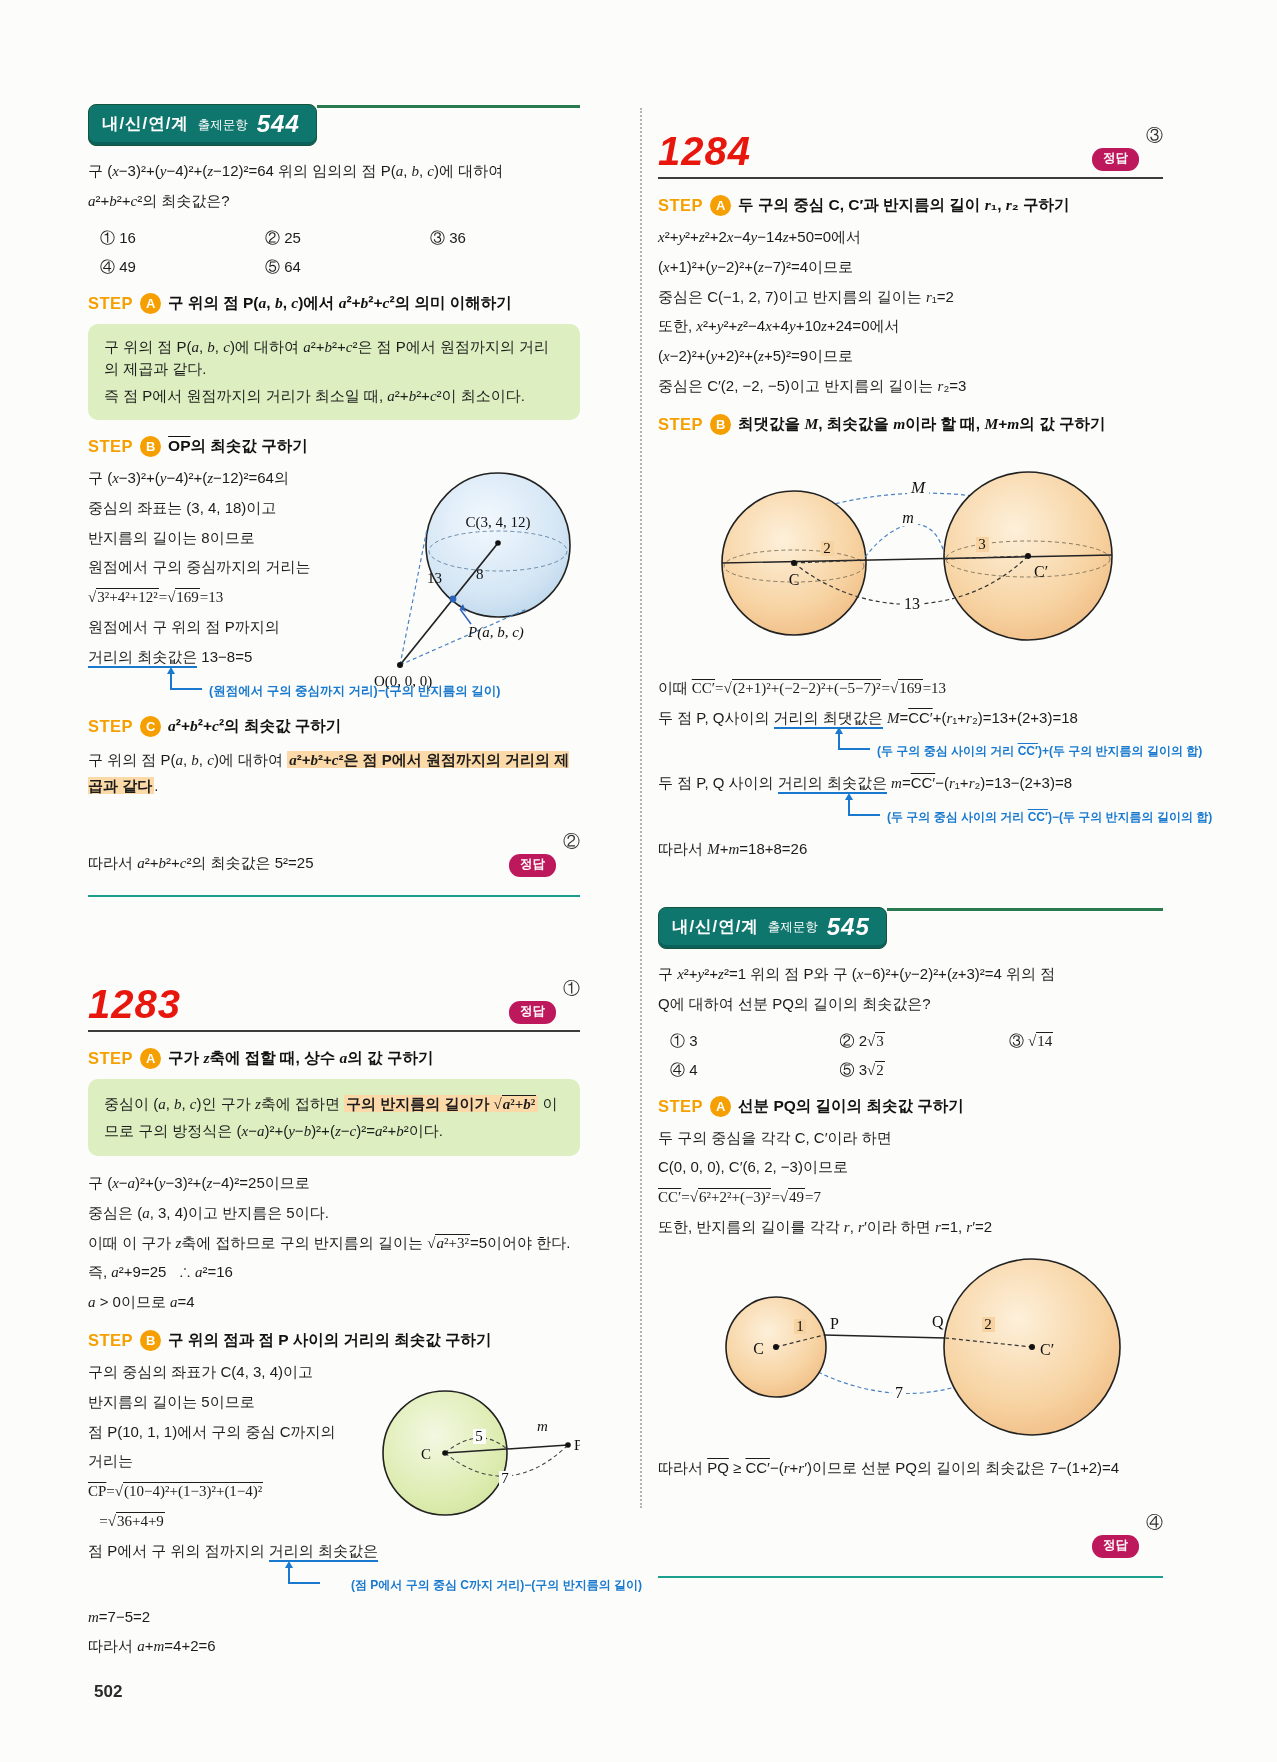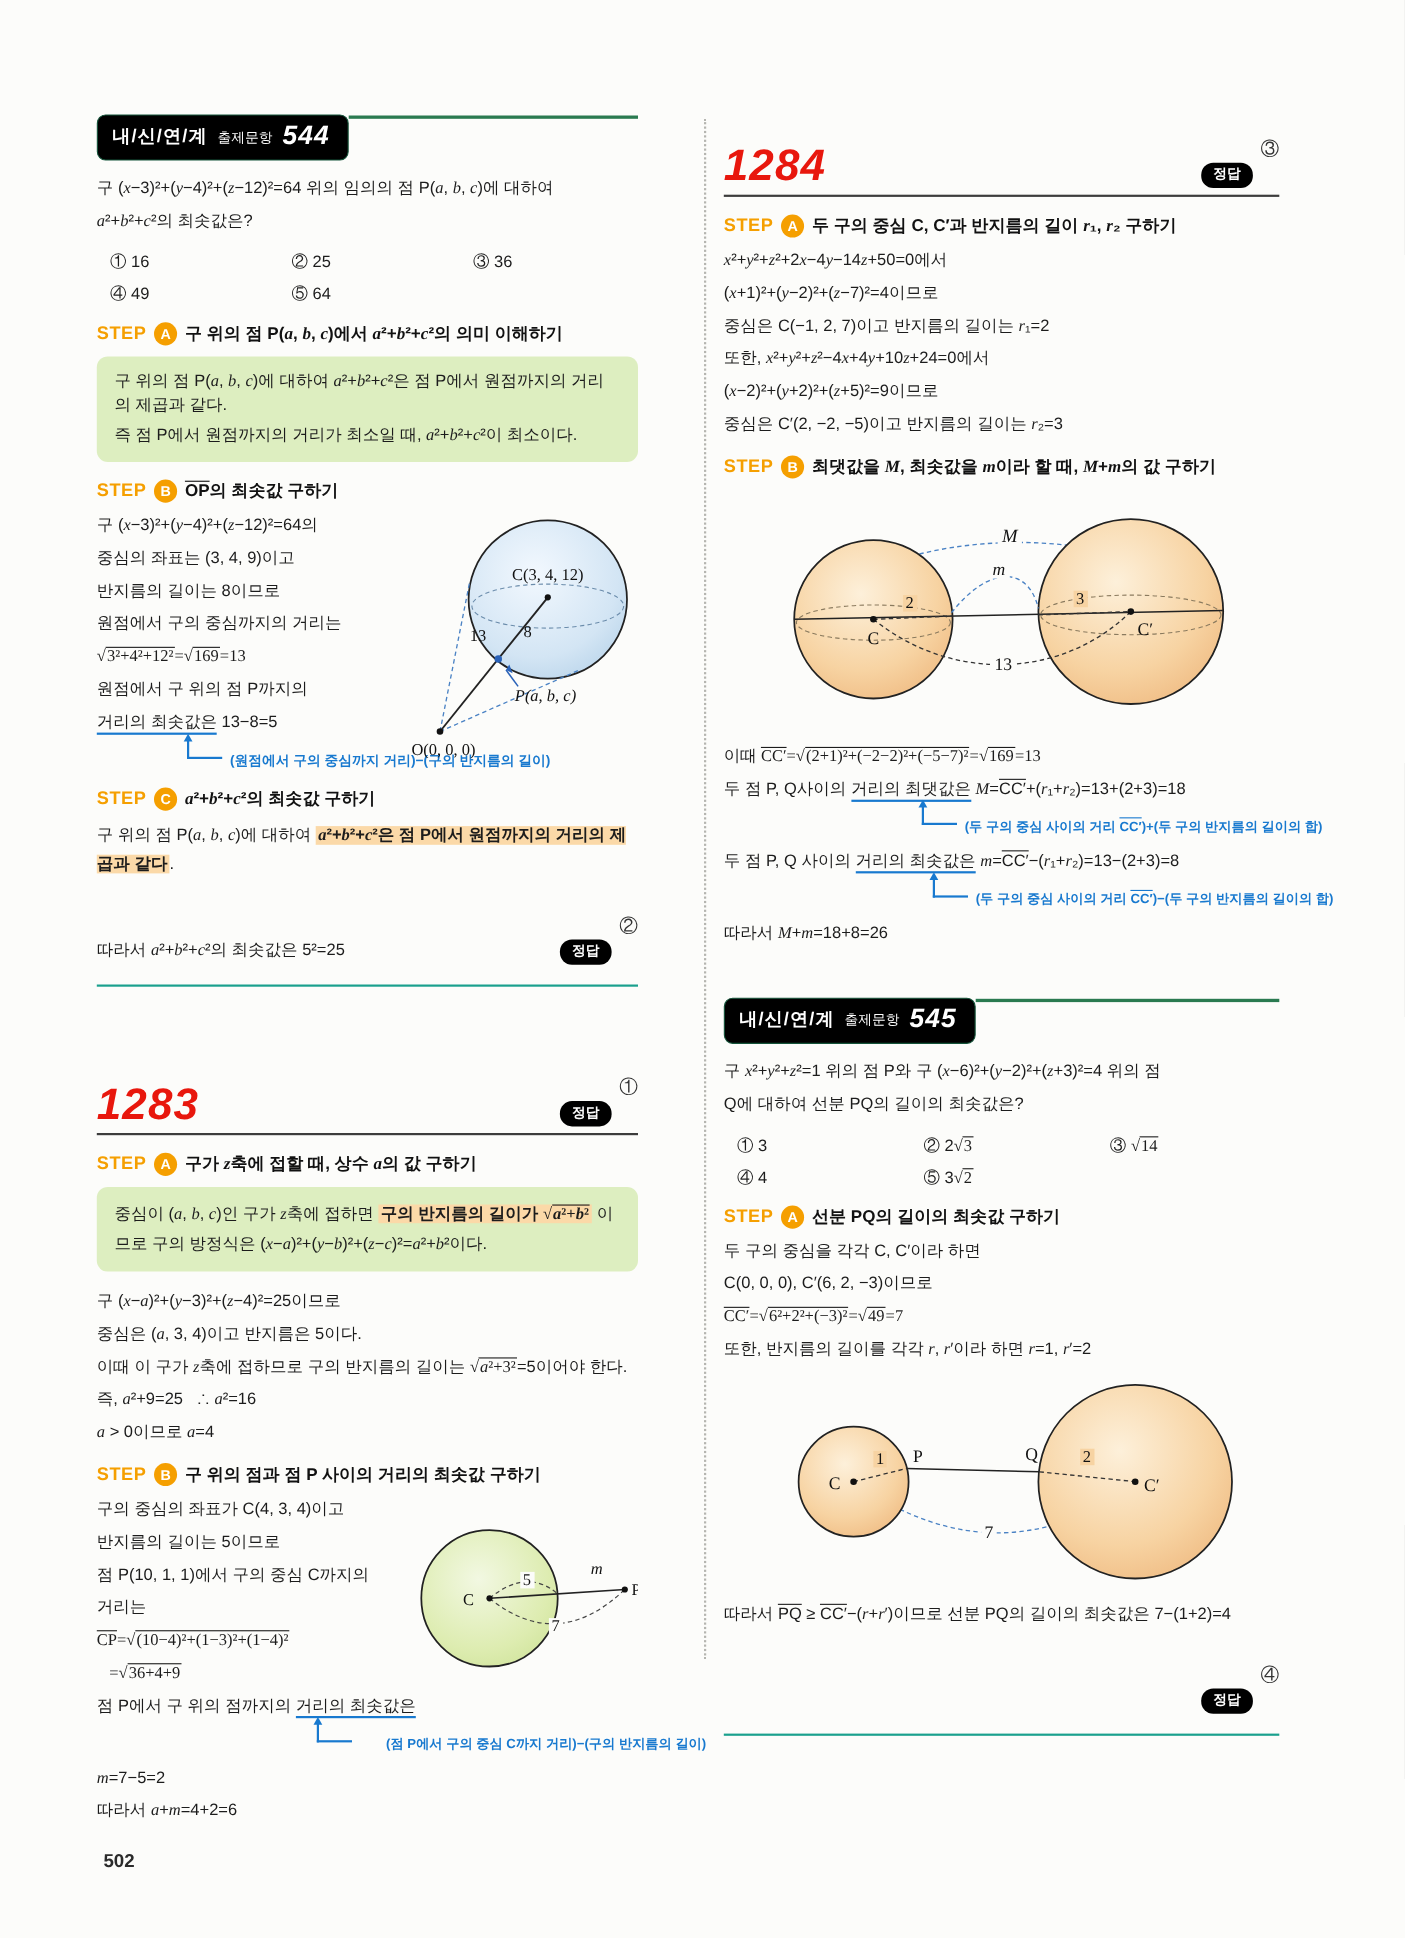--- a/index.html
+++ b/index.html
@@ -12,34 +12,34 @@
   p{margin:0 0 7px;font-size:15px;line-height:1.52;}
   i{font-family:"Liberation Serif",serif;font-style:italic;}
   .math{font-family:"Liberation Serif",serif;}
   .ov{text-decoration:overline;}
   .rad{white-space:nowrap;font-family:"Liberation Serif",serif;}
   .sq{border-top:1.4px solid currentColor;padding:0 1px;}
   .ulb{border-bottom:2px solid #1879cf;padding-bottom:1px;}
   .hl-strong{background:#fbd9a8;padding:0 2px;font-weight:700;}
   
   .badge-row{display:flex;align-items:flex-start;margin:0 0 14px;}
-  .nb{display:inline-flex;align-items:center;gap:9px;background:#000000;color:#fff;
+  .nb{display:inline-flex;align-items:center;gap:9px;background:#0f766e;color:#fff;
       border-radius:8px;padding:5px 16px 7px 13px;border:1px solid #14543a;
       box-shadow:inset 0 -3px 0 rgba(0,0,0,.18);}
   .nb-brand{font-weight:800;font-size:16.5px;letter-spacing:1px;}
   .nb-sub{font-size:12.5px;margin-top:2px;}
   .nb-num{font-weight:800;font-size:24px;font-style:italic;letter-spacing:1px;}
   .nb-line{flex:1;height:3px;background:#2a7a50;margin-top:1px;}
   
   .phead{display:flex;justify-content:space-between;align-items:flex-end;
          border-bottom:2px solid #3c3c3c;padding-bottom:6px;margin-bottom:14px;}
   .pnum{color:#e8170d;font-weight:800;font-size:40px;font-style:italic;line-height:1;letter-spacing:1px;}
   
   .ans{display:inline-flex;align-items:center;gap:7px;}
-  .ans-pill{background:#000000;color:#fff;border-radius:11px;font-size:12.5px;font-weight:700;
+  .ans-pill{background:#be185d;color:#fff;border-radius:11px;font-size:12.5px;font-weight:700;
             padding:2px 11px 4px;margin-top:48px;}
   .ans-num{font-size:17px;color:#333;}
   
   .step{display:flex;align-items:center;gap:7px;margin:16px 0 10px;clear:both;}
   .step-word{color:#f59f00;font-weight:800;font-size:16.5px;letter-spacing:.5px;}
   .step-circ{width:21px;height:21px;border-radius:50%;background:#f59f00;color:#fff;
              font-weight:800;font-size:13px;display:flex;align-items:center;justify-content:center;flex:0 0 auto;}
   .step-title{font-weight:700;font-size:15.5px;color:#111;}
   
   .gbox{background:#ddeec0;border-radius:10px;padding:12px 16px;margin:10px 0 16px;}
@@ -130,21 +130,21 @@
           <circle cx="30" cy="204" r="3" fill="#111"></circle>
           <text x="128" y="66" font-size="15" text-anchor="middle">C(3, 4, 12)</text>
           <text x="72" y="122" font-size="15" text-anchor="end">13</text>
           <text x="106" y="118" font-size="15">8</text>
           <line x1="101" y1="163" x2="90" y2="148" stroke="#2a62b8" stroke-width="1.4"></line>
           <polygon points="90,148 96,151 93,143" fill="#2a62b8"></polygon>
           <text x="98" y="176" font-size="15" font-style="italic">P(a, b, c)</text>
           <text x="4" y="225" font-size="15">O(0, 0, 0)</text>
         </svg>
         <p>구 (<i>x</i>−3)²+(<i>y</i>−4)²+(<i>z</i>−12)²=64의</p>
-        <p>중심의 좌표는 (3, 4, 9)이고</p>
+        <p>중심의 좌표는 (3, 4, 18)이고</p>
         <p>반지름의 길이는 8이므로</p>
         <p>원점에서 구의 중심까지의 거리는</p>
         <p class="math"><span class="rad">√<span class="sq">3²+4²+12²</span></span>=<span class="rad">√<span class="sq">169</span></span>=13</p>
         <p>원점에서 구 위의 점 P까지의</p>
         <p><span class="ulb">거리의 최솟값은</span> 13−8=5</p>
         <div class="note" style="margin-left:82px;">
           <span class="hook"></span>
           <span class="txt">(원점에서 구의 중심까지 거리)−(구의 반지름의 길이)</span>
         </div>
       </div>

